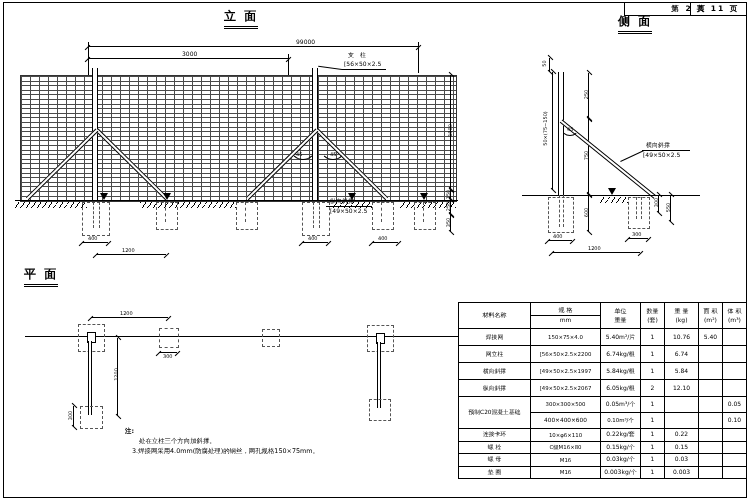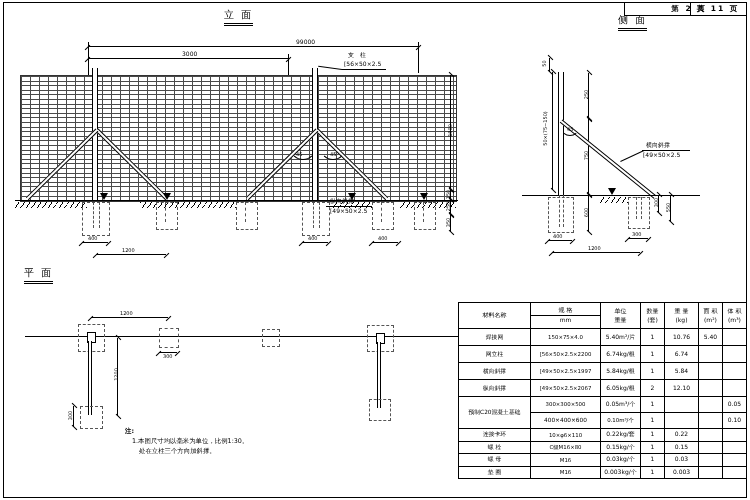--- a/index.html
+++ b/index.html
@@ -2,21 +2,21 @@
 <html><head>
 <meta charset="utf-8">
 <style>
   html,body{margin:0;padding:0;background:#e8e8e8;}
   #sheet{position:relative;width:750px;height:500px;background:#fff;overflow:hidden;
          font-family:"DejaVu Sans","Liberation Sans",sans-serif;color:#000;}
   .frame{position:absolute;left:3px;top:2px;right:3px;bottom:2px;border:1.2px solid #000;}
   .ln{position:absolute;background:#000;}
   .dash{position:absolute;border-left:1px dashed #555;}
   .dashbox{position:absolute;border:1px dashed #555;}
-  .vtitle{position:absolute;font-size:10px;font-weight:normal;letter-spacing:2px;
+  .vtitle{position:absolute;font-size:12px;font-weight:bold;letter-spacing:2px;
           border-bottom:1.6px solid #000;padding-bottom:1px;}
   .vtitle::after{content:"";position:absolute;left:0;right:0;bottom:-3px;border-bottom:0.8px solid #000;}
   .lbl{position:absolute;font-size:6px;line-height:1;white-space:nowrap;}
   .lbl5{font-size:5px;}
   .rot{transform:rotate(-90deg);transform-origin:center;}
   .dimh{position:absolute;border-top:0.9px solid #000;height:0;}
   .dimh::before,.dimh::after{content:"";position:absolute;height:7px;border-left:0.9px solid #000;transform:rotate(45deg);top:-3.5px;}
   .dimh::before{left:-1px;} .dimh::after{right:-1px;}
   .dimv{position:absolute;border-left:0.9px solid #000;width:0;}
   .dimv::before,.dimv::after{content:"";position:absolute;width:7px;border-top:0.9px solid #000;transform:rotate(45deg);left:-3.5px;}
@@ -206,22 +206,22 @@
   <div class="dimh" style="left:159px;top:352px;width:18px;"></div>
   <span class="lbl lbl5" style="left:163px;top:354px;">300</span>
   <div class="dimv" style="left:117px;top:338px;height:78px;"></div>
   <span class="lbl lbl5 rot" style="left:110px;top:372px;">1200</span>
   <div class="dimv" style="left:73px;top:406px;height:21px;"></div>
   <span class="lbl lbl5 rot" style="left:66px;top:413px;">300</span>
 
   <div id="notes">
     <div style="font-weight:bold;">注:</div>
     <div style="padding-left:7px;">
-      <div>1.本图尺寸均以毫米为单位，比例1:30。</div>
       <div class="indent">处在立柱三个方向加斜撑。</div>
+      <div>3.焊接网采用4.0mm(防腐处理)的钢丝，网孔规格150×75mm。</div>
     </div>
   </div>
 
   <table id="mat-table">
     <colgroup>
       <col style="width:72px">
         <col style="width:70px">
         <col style="width:40px">
       <col style="width:24px">
         <col style="width:34px">

